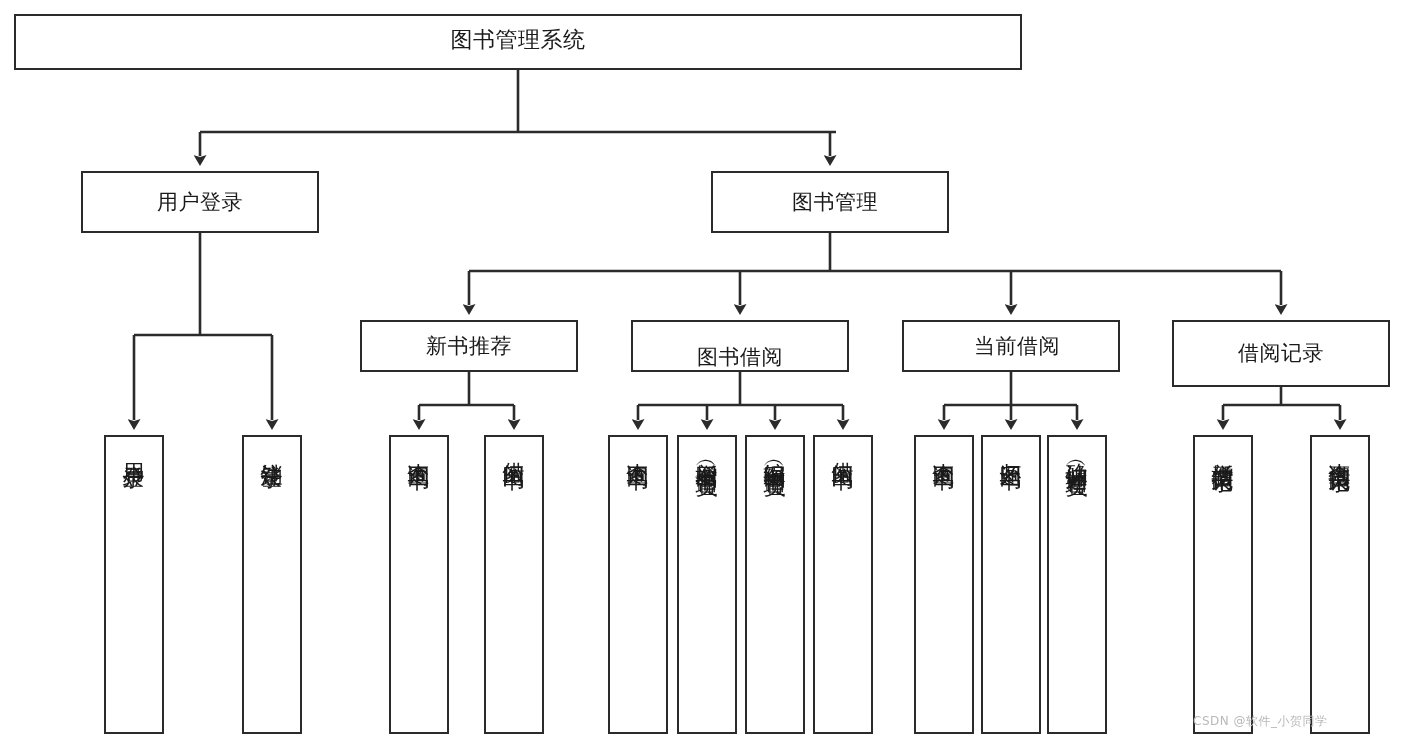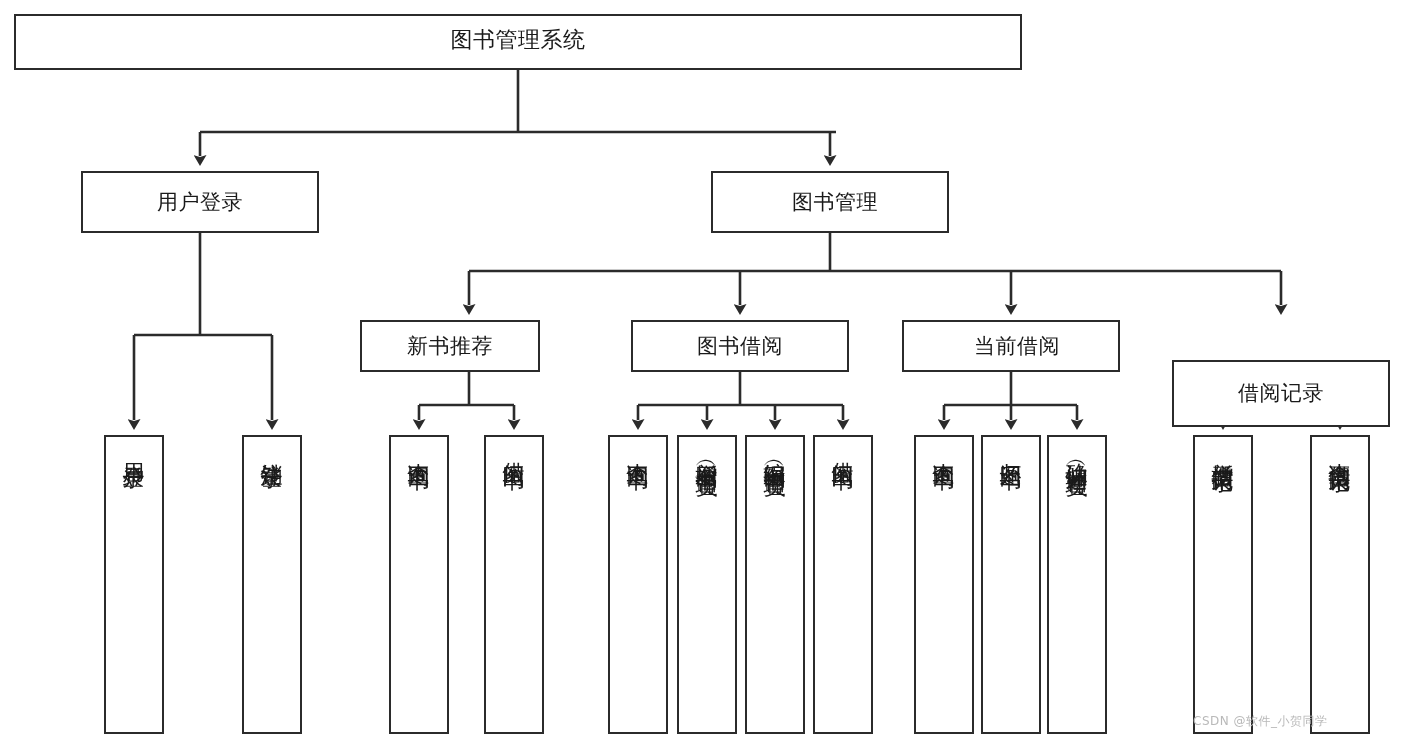--- a/index.html
+++ b/index.html
@@ -135,33 +135,33 @@
   </div>
 
   <div class="node h" style="left:81px; top:171px; width:238px; height:62px;">
     <span class="lbl">用户登录</span>
   </div>
 
   <div class="node h" style="left:711px; top:171px; width:238px; height:62px;padding-left:10px;">
     <span class="lbl">图书管理</span>
   </div>
 
-  <div class="node h" style="left:360px; top:320px; width:180px; height:52px;">
+  <div class="node h" style="left:360px; top:320px; width:218px; height:52px;">
     <span class="lbl">新书推荐</span>
   </div>
 
-  <div class="node h" style="left:631px; top:320px; width:218px; height:52px;">
+  <div class="node h" style="left:631px; top:320px; width:218px; height:52px;align-items:flex-end;">
     <span class="lbl">图书借阅</span>
   </div>
 
   <div class="node h" style="left:902px; top:320px; width:218px; height:52px;padding-left:12px;">
     <span class="lbl">当前借阅</span>
   </div>
 
-  <div class="node h" style="left:1172px; top:320px; width:218px; height:67px;margin-top:40px;">
+  <div class="node h" style="left:1172px; top:320px; width:218px; height:67px;">
     <span class="lbl">借阅记录</span>
   </div>
 
   <div class="node v" style="left:104px; top:435px; width:60px; height:299px;">
     <span class="lbl">用户登录</span>
   </div>
 
   <div class="node v" style="left:242px; top:435px; width:60px; height:299px;">
     <span class="lbl">注销登录</span>
   </div>

